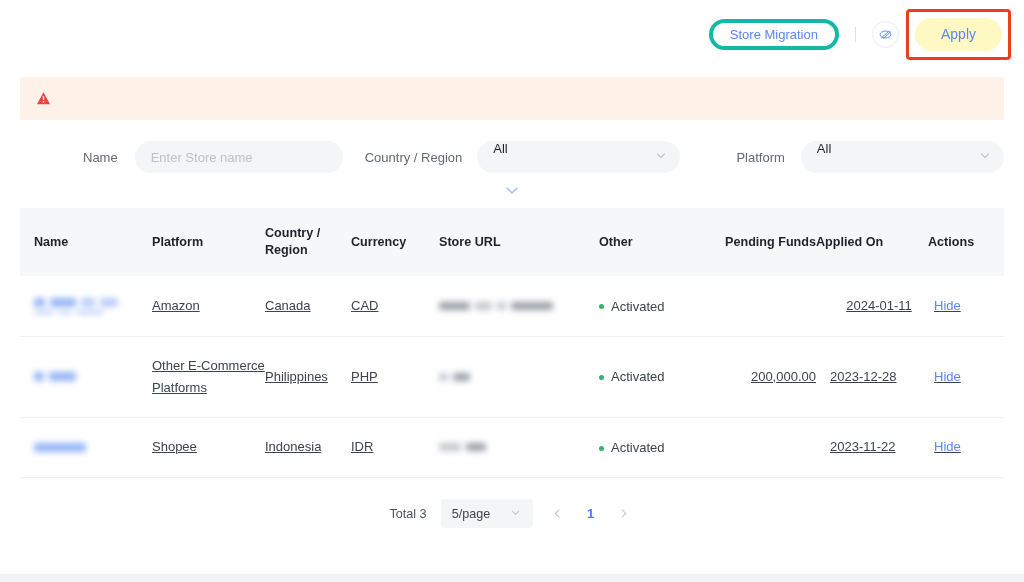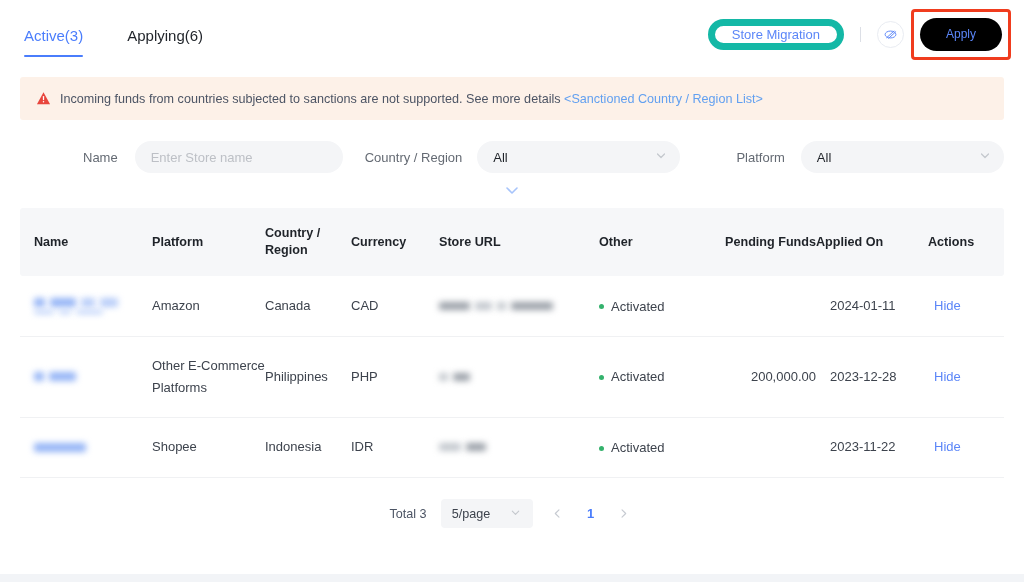--- a/index.html
+++ b/index.html
@@ -46,21 +46,21 @@
   }
   .top-actions {
     margin-left: auto;
     display: flex;
     align-items: center;
     gap: 0px;
   }
   .btn-ghost {
     height: 31px;
     padding: 0 17px;
-    border: 7px solid #14b8a6;
+    border: 4px solid #14b8a6;
     border-radius: 16px;
     background: #fff;
     color: #5b86f8;
     font-size: 13px;
     font-family: "Liberation Sans", sans-serif;
     display: flex; align-items: center;
     cursor: pointer;
     white-space: nowrap;
   }
   .sep {
@@ -76,23 +76,23 @@
     display: flex; align-items: center; justify-content: center;
     cursor: pointer;
     margin-right: 16px;
   }
   .apply-wrap { position: relative; }
   .btn-apply {
     height: 33px;
     padding: 0 26px;
     border: none;
     border-radius: 17px;
-    background: #000000;
+    background: #fef9c3;
     color: #5b86f8;
-    font-size: 12px;
+    font-size: 14px;
     font-family: "Liberation Sans", sans-serif;
     display: flex; align-items: center;
     cursor: pointer;
   }
   .hl-box {
     position: absolute;
     left: -9px; top: -9px; right: -9px; bottom: -9px;
     border: 3px solid #f03c1e;
     border-radius: 4px;
     pointer-events: none;
@@ -134,21 +134,21 @@
     border: none;
     border-radius: 16px;
     font-size: 13px;
     font-family: "Liberation Sans", sans-serif;
     color: #1f2329;
     padding: 0 16px;
     outline: none;
   }
   .f-input::placeholder { color: #bdc0c6; }
   .f-select {
-    display: flex; align-items: center;
+    display: flex; 
     cursor: pointer;
     position: relative;
     padding-right: 30px;
   }
   .f-select .chev {
     position: absolute; right: 13px; top: 50%;
     transform: translateY(-50%);
   }
   .expander {
     display: flex; justify-content: center;
@@ -172,20 +172,21 @@
   }
   thead th:first-child { padding-left: 14px; border-radius: 3px 0 0 3px; }
   thead th:last-child { border-radius: 0 3px 3px 0; }
   tbody td {
     font-size: 13px;
     color: #3d434d;
     padding: 18px 0;
     border-bottom: 1px solid #f0f1f3;
     vertical-align: middle;
     line-height: 22px;
+    text-decoration: underline;
   }
   tbody td:first-child { padding-left: 14px; }
   .c-name { width: 132px; }
   .c-platform { width: 113px; }
   .c-country { width: 86px; }
   .c-currency { width: 88px; }
   .c-url { width: 160px; }
   .c-status { width: 105px; }
   .c-funds { width: 112px; text-align: right; }
   .c-applied { width: 112px; }
@@ -253,28 +254,20 @@
     position: absolute; left: 0; right: 0; bottom: 0;
     height: 8px; background: #f2f4f7;
   }
 </style>
 </head>
 <body>
 
 <div class="app">
 
   <div class="topbar">
-    <div class="tabs">
-      <div class="tab active">
-        <span>Active(3)</span>
-      </div>
-      <div class="tab">
-        <span>Applying(6)</span>
-      </div>
-    </div>
 
     <div class="top-actions">
       <button class="btn-ghost">
         <span>Store Migration</span>
       </button>
       <div class="sep"></div>
       <div class="icon-round">
         <svg width="15" height="15" viewBox="0 0 20 20" fill="none" aria-hidden="true">
           <ellipse cx="10" cy="10" rx="7.2" ry="4.6" stroke="#5b86f8" stroke-width="1.3"></ellipse>
           <line x1="5.0" y1="14.2" x2="14.6" y2="5.4" stroke="#5b86f8" stroke-width="1.3" stroke-linecap="round"></line>
@@ -291,23 +284,20 @@
   </div>
 
   <div class="banner">
     <span style="display:flex;">
       <svg width="15" height="15" viewBox="0 0 16 16" aria-hidden="true">
         <path d="M8 1.4 L15 14 L1 14 Z" fill="#e8453c"></path>
         <rect x="7.3" y="5.2" width="1.4" height="4.6" rx="0.7" fill="#fff"></rect>
         <circle cx="8" cy="11.5" r="0.82" fill="#fff"></circle>
       </svg>
     </span>
-    <div class="banner-text">
-      <span>Incoming funds from countries subjected to sanctions are not supported. See more details </span><a class="banner-link">&lt;Sanctioned Country / Region List&gt;</a>
-    </div>
   </div>
 
   <div class="filters">
     <span class="f-label" style="margin-left:63px;">Name</span>
     <input class="f-input" style="width: 208px; margin-left: 17px;" value="" placeholder="Enter Store name">
     <span class="f-label" style="margin-left:22px;">Country / Region</span>
     <div class="f-select" style="width:208px; margin-left:15px;">
       <span>All</span>
       <span class="chev">
         <svg width="12" height="12" viewBox="0 0 12 12" aria-hidden="true">
@@ -376,21 +366,21 @@
               <span class="redact grey" style="width:42px;height:8px;"></span>
             </div>
           </td>
           <td class="c-status">
             <span class="status">
               <span class="dot"></span>
               <span>Activated</span>
             </span>
           </td>
           <td class="c-funds"></td>
-          <td class="c-applied" style="padding-left:14px;">2024-01-11</td>
+          <td class="c-applied" style="padding-left:14px;text-align:center;">2024-01-11</td>
           <td class="c-actions" style="padding-left:6px;">
             <span class="link-act">Hide</span>
           </td>
         </tr>
 
         <tr>
           <td class="c-name">
             <div class="redact-line">
               <span class="redact blue" style="width:10px;height:9px;"></span>
               <span class="redact blue" style="width:27px;height:9px;"></span>

